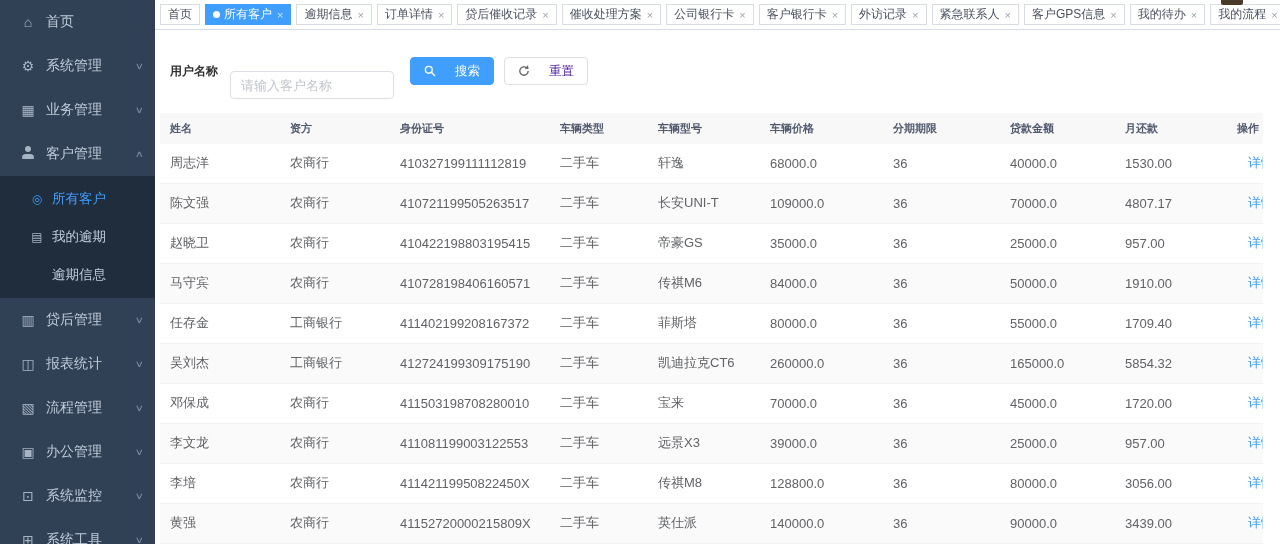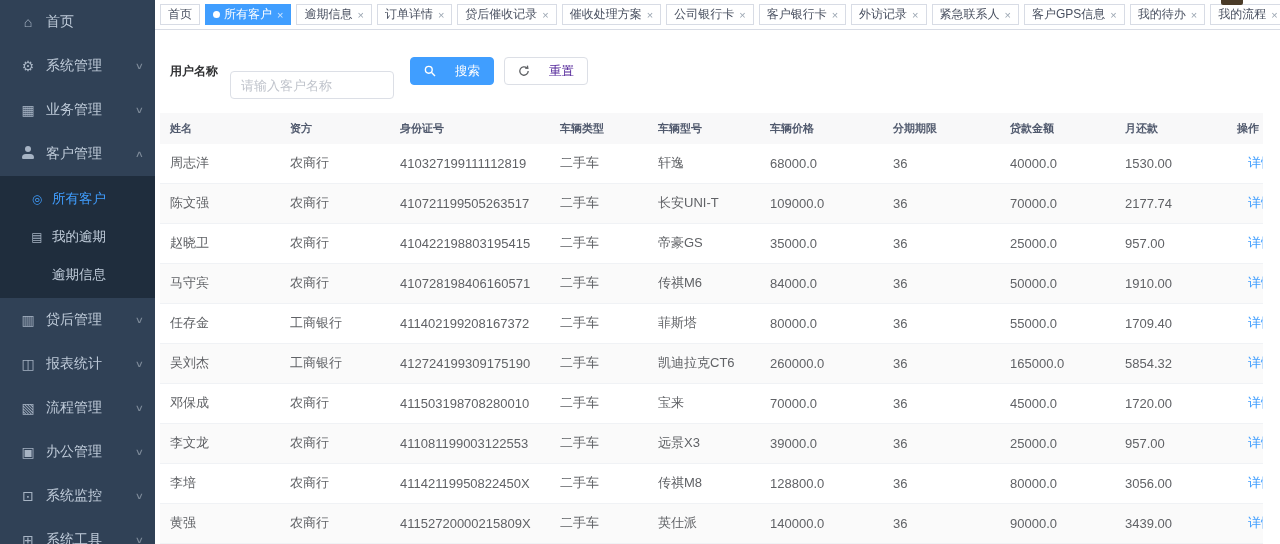--- a/index.html
+++ b/index.html
@@ -297,21 +297,21 @@
 
             <tr>
               <td>陈文强</td>
               <td>农商行</td>
               <td>410721199505263517</td>
               <td>二手车</td>
               <td>长安UNI-T</td>
               <td>109000.0</td>
               <td>36</td>
               <td>70000.0</td>
-              <td>2177.74</td>
+              <td>4807.17</td>
               <td><a class="detail-link">详情</a></td>
             </tr>
 
             <tr>
               <td>赵晓卫</td>
               <td>农商行</td>
               <td>410422198803195415</td>
               <td>二手车</td>
               <td>帝豪GS</td>
               <td>35000.0</td>

